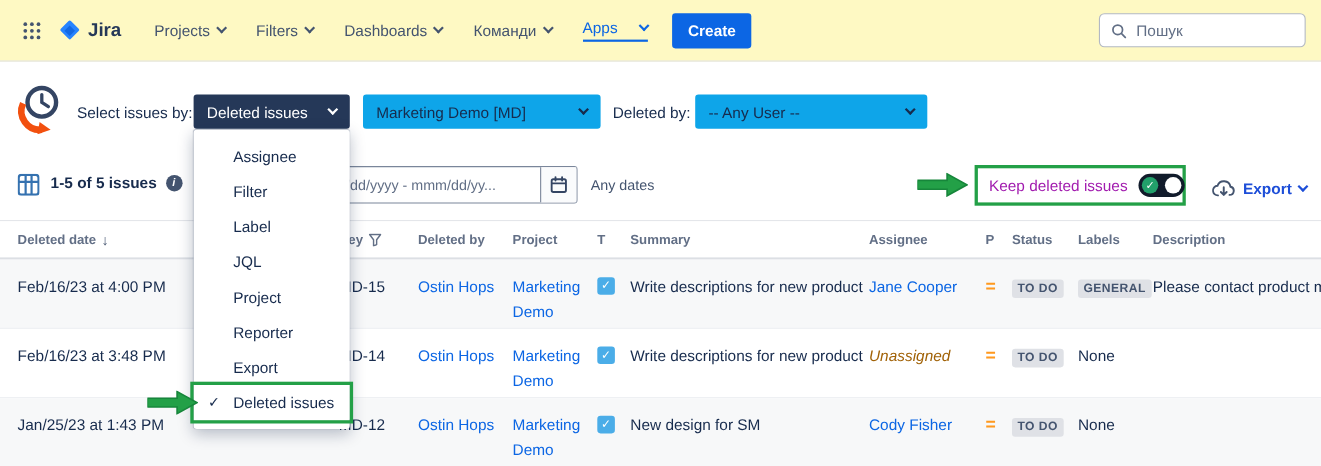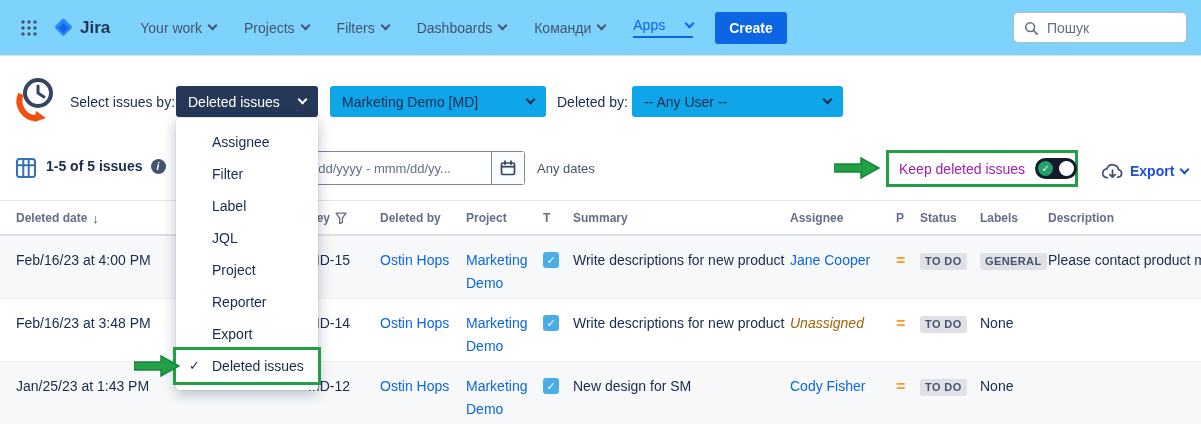--- a/index.html
+++ b/index.html
@@ -6,21 +6,21 @@
   html,body { margin:0; padding:0; }
   body {
     width:1201px; height:424px; position:relative; overflow:hidden;
     background:#fff; color:#172B4D;
     font-family:"Liberation Sans", sans-serif; font-size:14px;
   }
   
   .navbar {
     position:absolute; top:0; left:0; width:1201px; height:56px;
     display:flex; align-items:center; padding:0 14px;
-    border-bottom:1px solid #E0E2E6; background:#7dd3fc; z-index:10;
+    border-bottom:1px solid #E0E2E6; background:#fef9c3; z-index:10;
   }
   .icon-btn { background:none; border:none; padding:6px; cursor:pointer; display:flex; align-items:center; }
   .logo { display:flex; align-items:center; gap:6px; margin:0 18px 0 8px; cursor:pointer; }
   .logo-text { font-size:17px; font-weight:700; color:#253858; }
   .nav-items { display:flex; align-items:center; gap:4px; }
   .nav-item {
     display:flex; align-items:center; gap:7px; padding:8px 12px;
     color:#44546F; cursor:pointer; font-size:14px; white-space:nowrap;
   }
   .nav-item.active { color:#0C66E4; }
@@ -29,21 +29,21 @@
     width:7px; height:7px; border-right:2px solid currentColor; border-bottom:2px solid currentColor;
     transform:rotate(45deg); display:inline-block; margin-top:-4px;
   }
   .create-btn {
     margin-left:10px; background:#0C66E4; color:#fff; border:none; border-radius:3px;
     height:32px; padding:0 14px; font-size:14px; font-weight:600; cursor:pointer;
     font-family:"Liberation Sans", sans-serif;
   }
   .search-box {
     margin-left:auto; display:flex; align-items:center; gap:7px;
-    border:1px solid #B3B9C4; border-radius:5px; height:31px; width:174px; padding:0 10px;
+    border:1px solid #B3B9C4; border-radius:5px; height:31px; width:188px; padding:0 10px;
     background:#fff;
   }
   .search-box input {
     border:none; outline:none; width:100%; font-size:14px; color:#172B4D; background:transparent;
     font-family:"Liberation Sans", sans-serif;
   }
   .search-box input::placeholder { color:#626F86; }
 
   
   .app-icon { position:absolute; left:12px; top:74px; }
@@ -174,24 +174,20 @@
     <span style="display:flex;">
       <svg width="22" height="22" viewBox="0 0 24 24">
         <path fill="#2684FF" d="M11.3 2.3 3.6 10a1.6 1.6 0 0 0 0 2.3l7.7 7.7a1.6 1.6 0 0 0 2.3 0l7.7-7.7a1.6 1.6 0 0 0 0-2.3l-7.7-7.7a1.6 1.6 0 0 0-2.3 0z"></path>
         <path fill="#0052CC" d="M12.4 6.8 7.2 12l5.2 5.2 5.2-5.2-5.2-5.2z" opacity=".55"></path>
       </svg>
     </span>
     <span class="logo-text">Jira</span>
   </div>
   <div class="nav-items">
     <div class="nav-item">
-      <span>Your work</span>
-      <i class="chev"></i>
-    </div>
-    <div class="nav-item">
       <span>Projects</span>
       <i class="chev"></i>
     </div>
     <div class="nav-item">
       <span>Filters</span>
       <i class="chev"></i>
     </div>
     <div class="nav-item">
       <span>Dashboards</span>
       <i class="chev"></i>

